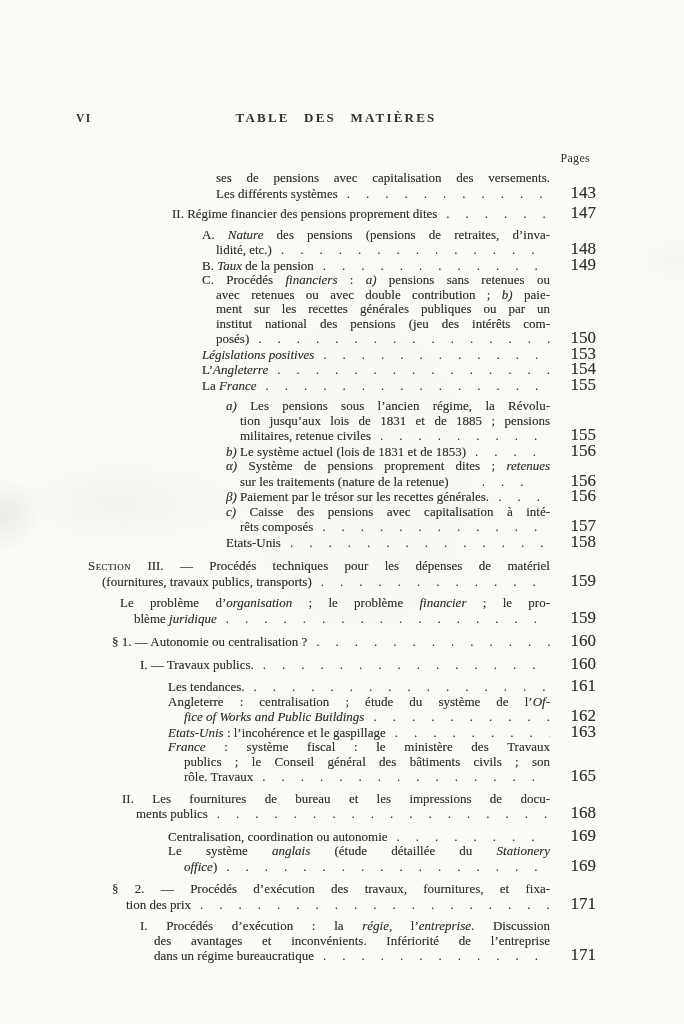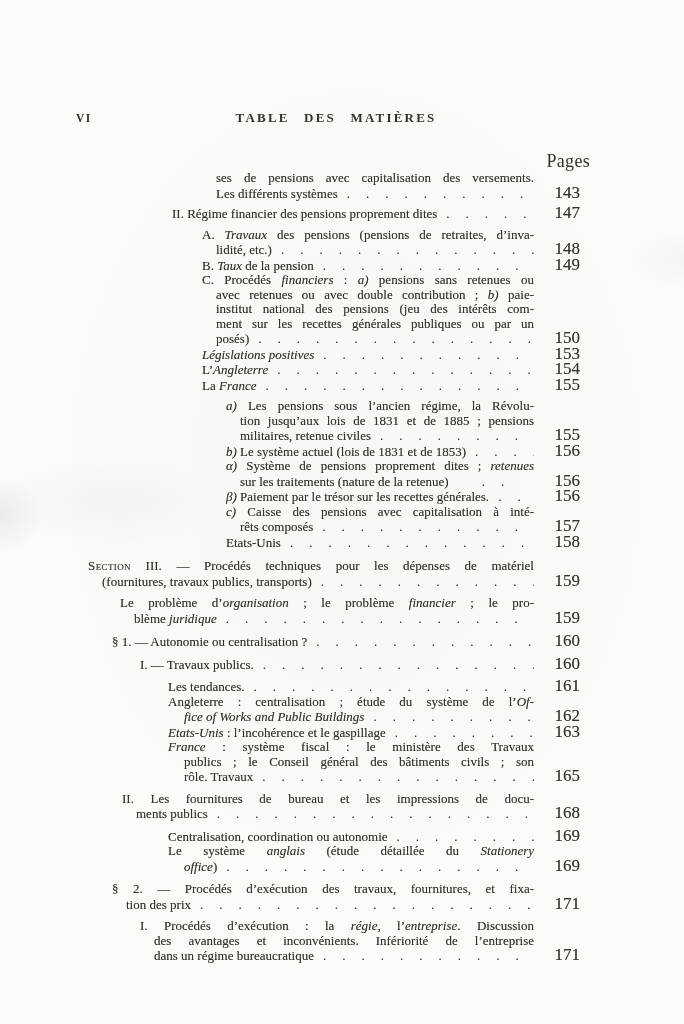--- a/index.html
+++ b/index.html
@@ -33,24 +33,24 @@
     position:absolute;left:0;top:2px;
     font-size:11.5px;font-weight:700;letter-spacing:1.5px;
   }
   .running-title{
     text-align:center;
     font-size:13px;font-weight:700;
     letter-spacing:2.2px;word-spacing:9px;
   }
   .pages-label{
     position:absolute;top:151px;right:94px;
-    font-size:18px;letter-spacing:.3px;
+    font-size:12px;letter-spacing:.3px;
   }
   .toc{
-    position:absolute;top:171px;left:88px;right:104px;
+    position:absolute;top:171px;left:88px;right:88px;
     font-size:13px;line-height:14.5px;
     text-shadow:0 0 .4px rgba(53,49,43,.45);
   }
   .entry{}
   .line{min-height:14.5px;}
   .jline{
     margin-right:46px;
     text-align:justify;
     text-align-last:justify;
   }
@@ -91,39 +91,39 @@
       </div>
     </div>
     <div class="entry" style="margin-left: 84px; margin-top: 5px;">
       <div class="line lline">
         <span class="ltext"><span>II. Régime financier des pensions proprement dites</span></span>
         <span class="dots">....................................</span>
         <span class="pg">147</span>
       </div>
     </div>
     <div class="entry" style="margin-left: 114px; margin-top: 6px;">
-      <div class="line jline"><span>A. </span><span class="it">Travaux</span><span> des pensions (pensions de retraites, d’inva-</span></div>
+      <div class="line jline"><span>A. </span><span class="it">Nature</span><span> des pensions (pensions de retraites, d’inva-</span></div>
       <div class="line lline" style="margin-left: 14px;">
         <span class="ltext"><span>lidité, etc.)</span></span>
         <span class="dots">....................................</span>
         <span class="pg">148</span>
       </div>
     </div>
     <div class="entry" style="margin-left: 114px;">
       <div class="line lline">
         <span class="ltext"><span>B. </span><span class="it">Taux</span><span> de la pension</span></span>
         <span class="dots">....................................</span>
         <span class="pg">149</span>
       </div>
     </div>
     <div class="entry" style="margin-left: 114px;">
       <div class="line jline"><span>C. Procédés </span><span class="it">financiers</span><span> : </span><span class="it">a)</span><span> pensions sans retenues ou</span></div>
       <div class="line jline" style="margin-left: 14px;"><span>avec retenues ou avec double contribution ; </span><span class="it">b)</span><span> paie-</span></div>
+      <div class="line jline" style="margin-left: 14px;"><span>ment sur les recettes générales publiques ou par un</span></div>
       <div class="line jline" style="margin-left: 14px;"><span>institut national des pensions (jeu des intérêts com-</span></div>
-      <div class="line jline" style="margin-left: 14px;"><span>ment sur les recettes générales publiques ou par un</span></div>
       <div class="line lline" style="margin-left: 14px;">
         <span class="ltext"><span>posés)</span></span>
         <span class="dots">....................................</span>
         <span class="pg">150</span>
       </div>
     </div>
     <div class="entry" style="margin-left: 114px;">
       <div class="line lline">
         <span class="ltext"><span class="it">Législations positives</span></span>
         <span class="dots">....................................</span>

